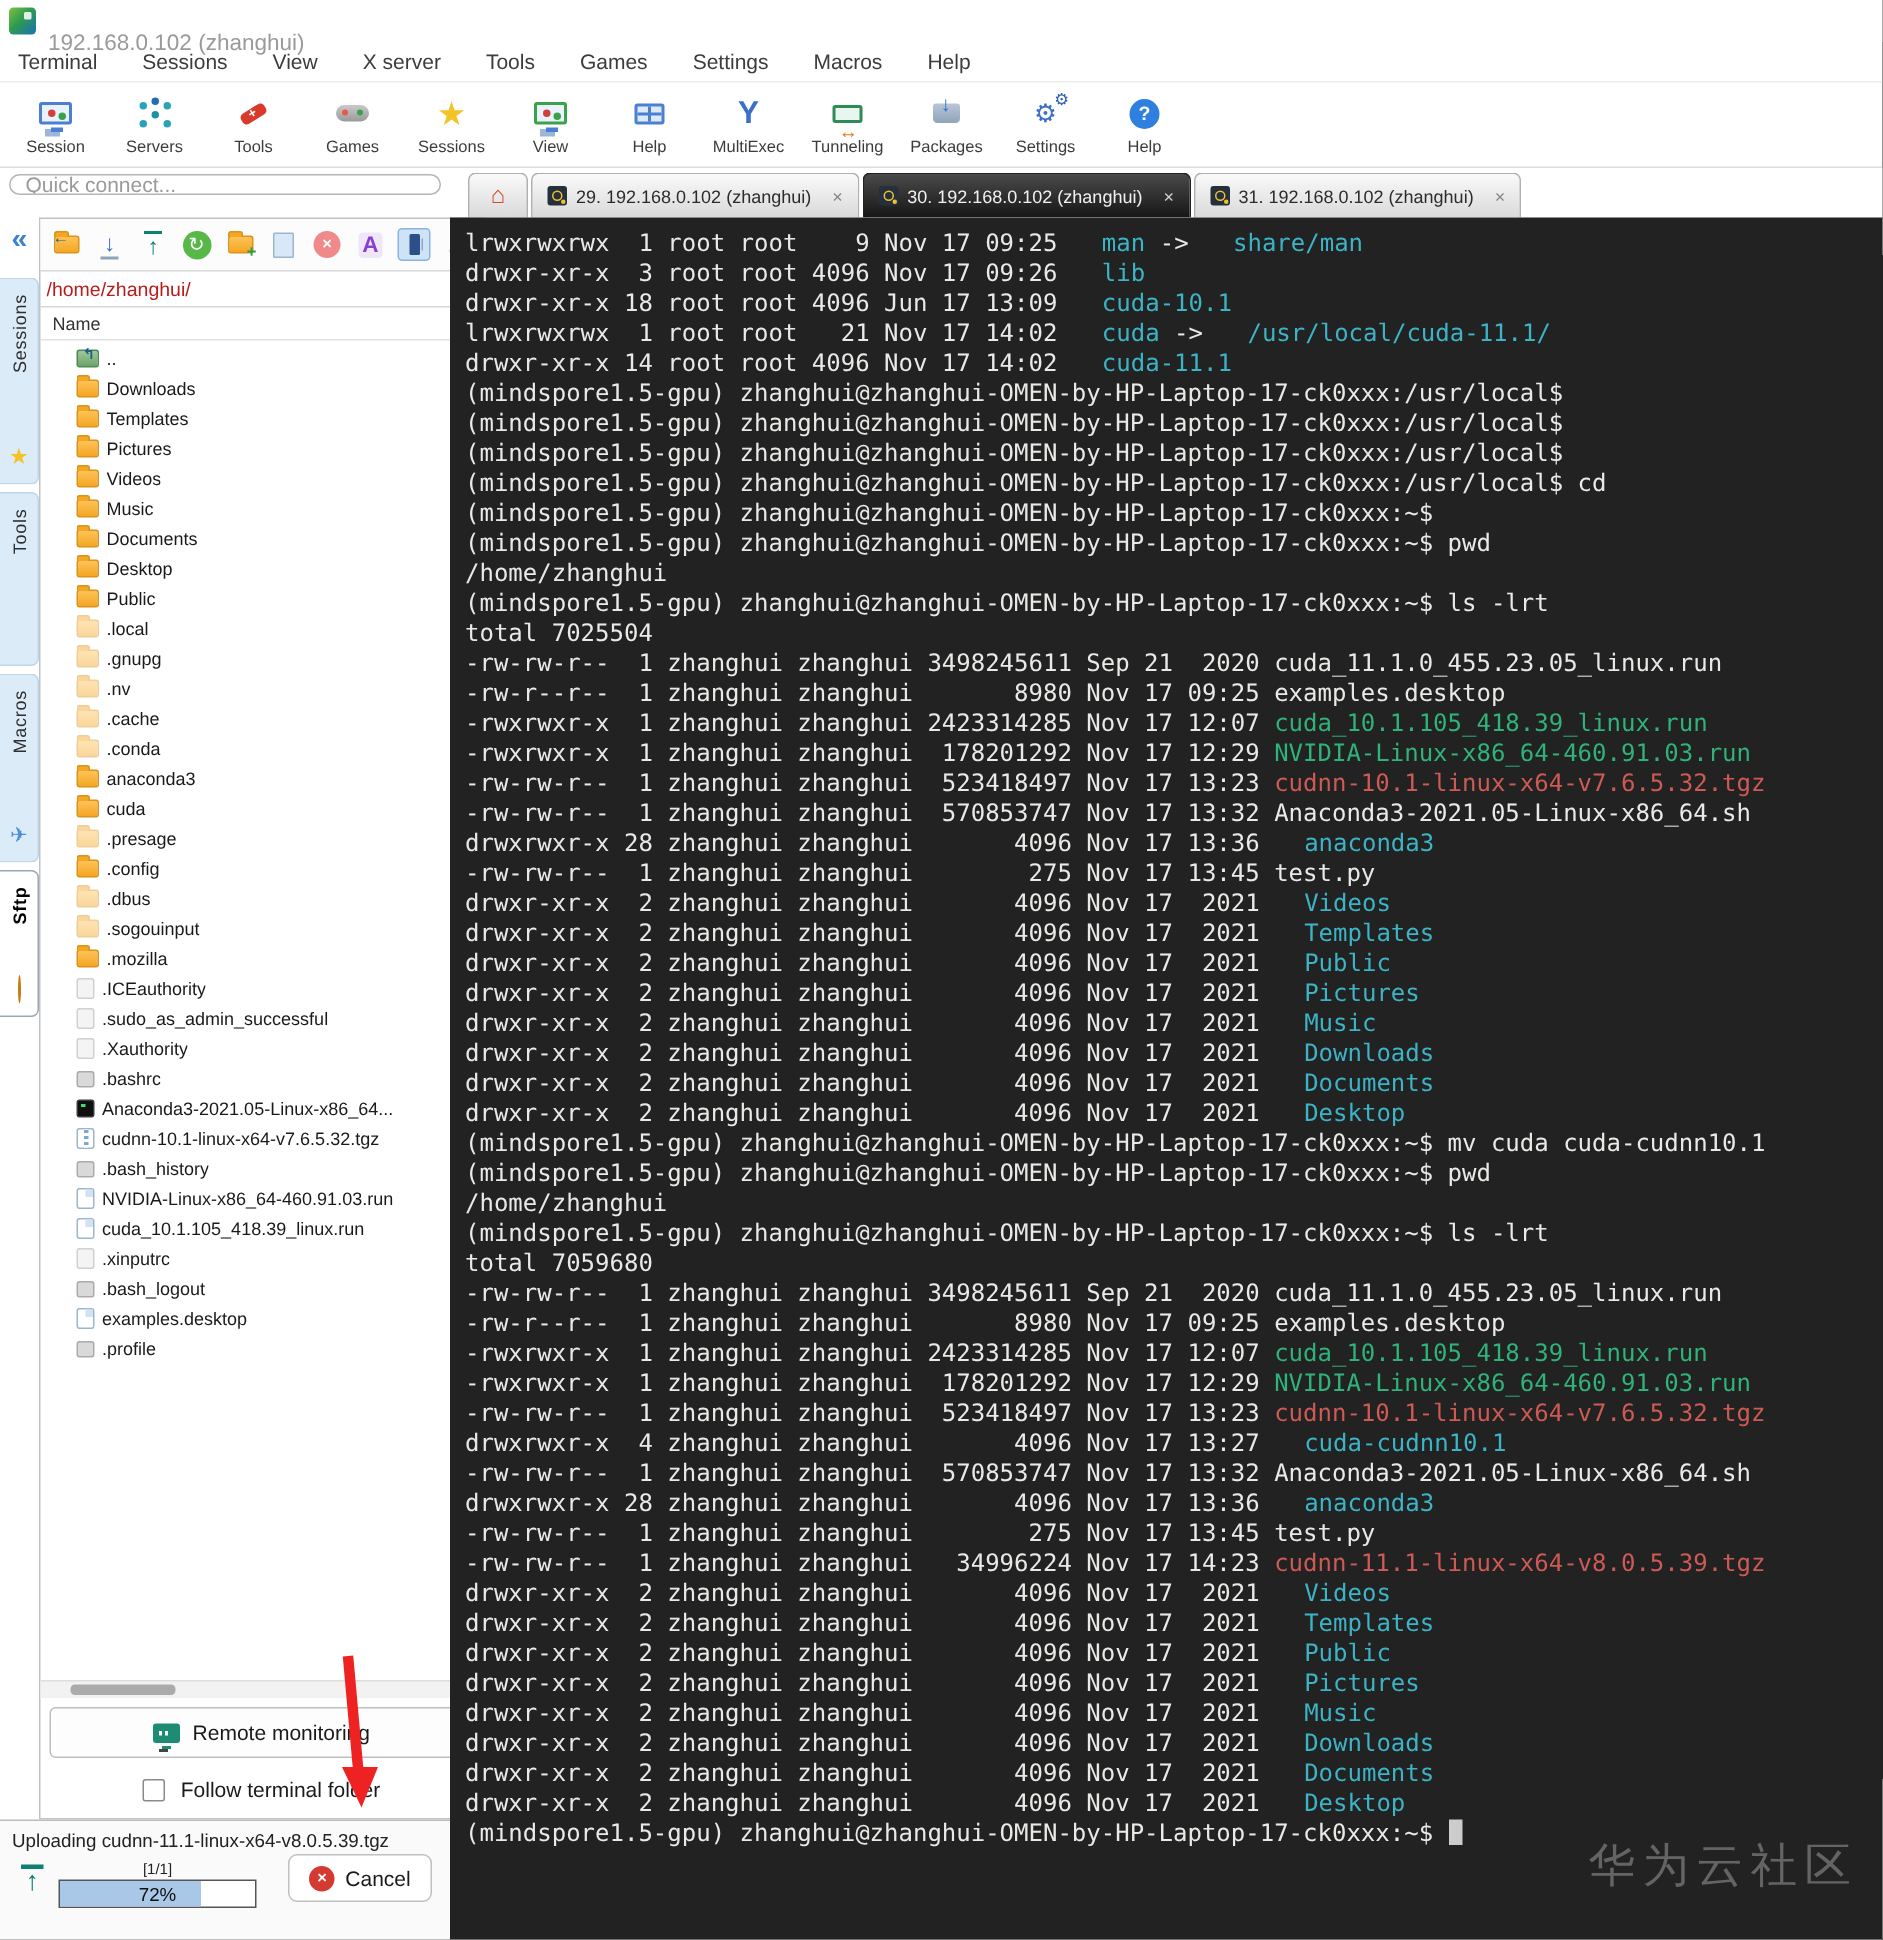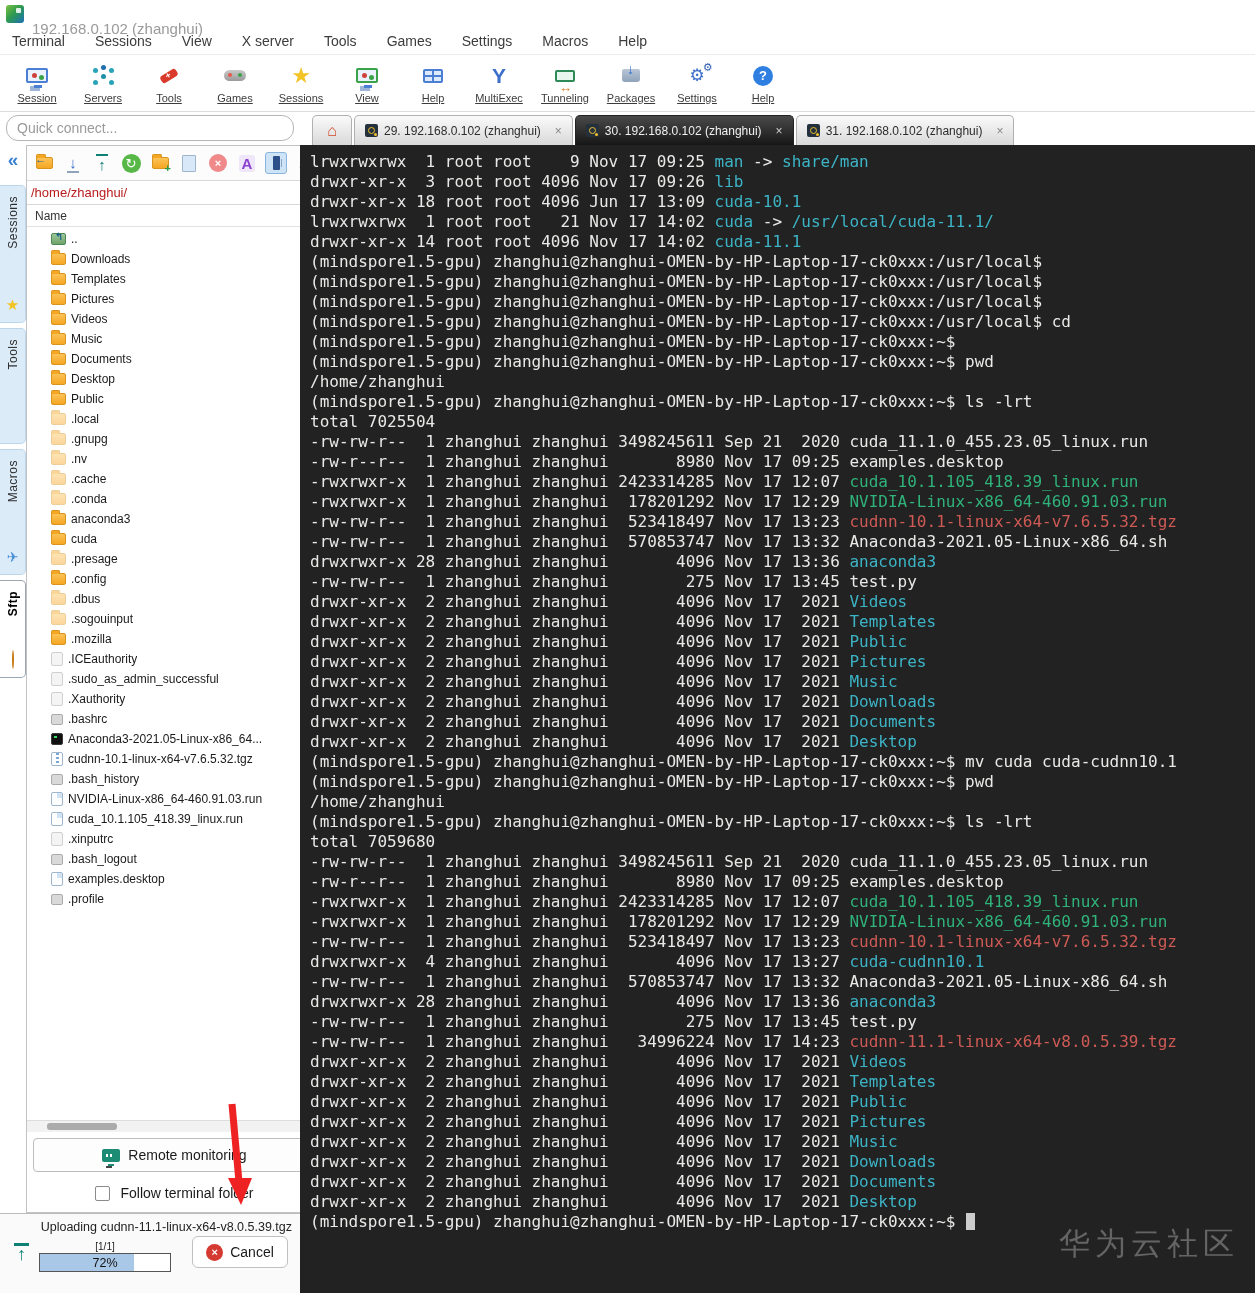--- a/index.html
+++ b/index.html
@@ -12,21 +12,21 @@
     background:linear-gradient(135deg,#7dc242 0%,#2e9b4e 45%,#1c6fb8 100%); position:relative; }
   .app-logo::after { content:""; position:absolute; right:3px; top:3px; width:5px; height:5px; background:#fff; border-radius:1px; opacity:.85; }
   .title-text { color:#9a9a9a; font-size:15px;margin-top:28px; }
 
   .menubar { height:27px; display:flex; align-items:center; gap:30px; padding-left:12px; border-bottom:1px solid #ececec; }
   .menu-item { font-size:14px; color:#3c3c3c; cursor:default; }
 
   .toolbar { height:57px; display:flex; align-items:stretch; padding-left:4px; border-bottom:1px solid #dcdcdc; }
   .tb-item { width:66px; display:flex; flex-direction:column; align-items:center; justify-content:center; gap:3px; }
   .tb-icon { height:26px; width:30px; display:flex; align-items:center; justify-content:center; position:relative; }
-  .tb-label { font-size:11px; color:#3c3c3c;text-decoration:underline; }
+  .tb-label { font-size:11px; color:#3c3c3c; }
 
   
   .ic-monitor { width:22px; height:15px; border:2px solid #4a7fd4; background:#eaf2fd; border-radius:2px; position:relative; }
   .ic-monitor::before { content:""; position:absolute; left:4px; top:3px; width:5px; height:5px; border-radius:50%; background:#d0413a; box-shadow:7px 2px 0 #3aa34a; }
   .ic-monitor::after { content:""; position:absolute; left:6px; bottom:-7px; width:8px; height:3px; background:#4a7fd4; box-shadow:-3px 2px 0 1px #9db6d8; }
   .ic-servers { width:20px; height:20px; position:relative; }
   .ic-servers::before { content:""; position:absolute; left:8px; top:8px; width:5px; height:5px; border-radius:50%; background:#1f8fa8;
      box-shadow:-8px -6px 0 #29a3b8, 8px -6px 0 #29a3b8, -8px 6px 0 #29a3b8, 8px 6px 0 #29a3b8, 0 -9px 0 #1f6fb0; }
   .ic-knife { width:18px; height:8px; background:#d93a2b; border-radius:3px; transform:rotate(-32deg); position:relative; }
   .ic-knife::after { content:"+"; position:absolute; color:#fff; font-size:9px; left:6px; top:-2px; font-weight:bold; }
@@ -40,21 +40,21 @@
   .ic-tunnel::after { content:"↔"; position:absolute; left:2px; top:8px; color:#e07820; font-size:13px; font-weight:bold; }
   .ic-package { width:18px; height:13px; background:linear-gradient(#b9c6d6,#8fa3ba); border-radius:2px 2px 3px 3px; position:relative; }
   .ic-package::after { content:"↓"; position:absolute; left:5px; top:-8px; color:#2f6fd0; font-weight:bold; font-size:14px; }
   .ic-gears { color:#3b6fc9; font-size:17px; position:relative; }
   .ic-gears::after { content:"⚙"; position:absolute; font-size:11px; top:-5px; right:-8px; color:#2f5fb2; }
   .ic-help { width:20px; height:20px; border-radius:50%; background:#2f7fe0; color:#fff; font-weight:bold; font-size:13px; display:flex; align-items:center; justify-content:center; }
 
   
   .connectrow { height:33px; display:flex; }
   .qc-wrap { width:300px; padding:3px 5px 0 6px; }
-  .qc-input { width:288px; height:26px; border:1px solid #b5b5b5; border-radius:12px; padding:0 10px; font-size:14px; color:#444; }
+  .qc-input { width:288px; height:14px; border:1px solid #b5b5b5; border-radius:12px; padding:0 10px; font-size:14px; color:#444; }
   .qc-input::placeholder { color:#9a9a9a; }
   .tabbar { flex:1; display:flex; align-items:flex-end; gap:2px; padding-left:12px; background:#fff; }
   .tab { height:30px; display:flex; align-items:center; gap:6px; padding:0 10px; font-size:12px;
     background:linear-gradient(#fafafa,#d9d9d9); border:1px solid #b0b0b0; border-bottom:none; border-radius:5px 5px 0 0; color:#2c2c2c; }
   .tab.home { width:40px; justify-content:center; font-size:16px; color:#d04a2a; }
   .tab.active { background:linear-gradient(#4a4a4a,#161616); color:#f0f0f0; border-color:#222; }
   .tab .key-ic { width:13px; height:13px; background:#25303d; border-radius:2px; position:relative; flex:none; }
   .tab .key-ic::after { content:""; position:absolute; left:3px; top:3px; width:5px; height:5px; border:1.5px solid #f0c030; border-radius:50%; box-shadow:4px 4px 0 -2px #f0c030; }
   .tab .tab-close { margin-left:8px; font-size:12px; color:#888; }
   .tab.active .tab-close { color:#cfcfcf; }
@@ -124,36 +124,36 @@
   .remote-btn { margin:6px 6px 2px; height:34px; border:1px solid #bdbdbd; border-radius:4px; background:#fdfdfd;
      display:flex; align-items:center; justify-content:center; gap:8px; font-size:14px; color:#1a1a1a; }
   .rm-ic { width:18px; height:13px; background:#1c8c74; border-radius:2px; position:relative; }
   .rm-ic::before { content:""; position:absolute; left:2px; top:5px; width:13px; height:3px;
      background:linear-gradient(90deg,transparent 0 2px,#fff 2px 4px,transparent 4px 6px,#fff 6px 8px,transparent 8px); }
   .rm-ic::after { content:""; position:absolute; left:6px; bottom:-4px; width:6px; height:2px; background:#1c8c74; box-shadow:-2px 2px 0 #444; }
   .follow-row { height:38px; display:flex; align-items:center; gap:10px; justify-content:center; font-size:14px; color:#1a1a1a; }
   .checkbox { width:15px; height:15px; border:1px solid #8a8a8a; background:#fff; border-radius:2px; }
 
   .transfer-panel { height:80px; border-top:1px solid #bbb; background:#fafafa; padding:4px 8px 0; }
-  .tp-status { text-align:right; font-size:12.5px; color:#222; margin-top:2px; }
+  .tp-status { text-align:left; font-size:12.5px; color:#222; margin-top:2px; }
   .tp-row { display:flex; align-items:flex-end; margin-top:2px; }
   .tp-upic { color:#0e8074; font-weight:bold; font-size:18px; border-top:3px solid #0e8074; padding:0 3px; margin:0 10px 10px 6px; line-height:16px; }
   .tp-mid { display:flex; flex-direction:column; align-items:center; }
   .tp-count { font-size:10px; color:#222; }
   .pbar { width:132px; height:19px; border:1px solid #555; background:#fff; position:relative; margin-top:1px; }
   .pbar .fill { position:absolute; left:0; top:0; bottom:0; background:#a9c7e7; }
   .pbar .ptext { position:absolute; inset:0; display:flex; align-items:center; justify-content:center; font-size:12.5px; color:#111; }
   .cancel-btn { margin-left:auto; margin-right:4px; margin-bottom:4px; width:96px; height:32px; border:1px solid #c0c0c0; border-radius:6px;
      background:#fff; display:flex; align-items:center; justify-content:center; gap:7px; font-size:14px; color:#1a1a1a; }
   .cancel-ic { width:17px; height:17px; border-radius:50%; background:#d43a32; color:#fff; font-size:11px; font-weight:bold; display:flex; align-items:center; justify-content:center; }
 
   
   .terminal { flex:1; background:#222222; padding:7px 0 0 10px; position:relative; overflow:hidden; }
   .tline { font-family:"DejaVu Sans Mono","Liberation Mono",monospace; font-size:16px; line-height:20px; white-space:pre; color:#e9e9e7; }
-  .seg.c-c { color:#3cb4c6; }
+  .seg.c-c { color:#3cb4c6;margin-left:20px; }
   .seg.c-g { color:#2fb37a; }
   .seg.c-r { color:#ce5a55; }
   .cursor-block { display:inline-block; width:9px; height:17px; background:#cccccc; vertical-align:-3px; margin-left:1px; }
   .watermark { position:absolute; right:16px; bottom:28px; font-size:31px; letter-spacing:5px; color:#9a9a9a; opacity:.55; }
 
   .red-arrow { position:absolute; left:222px; top:955px; pointer-events:none; z-index:50; }
 </style>
 </head>
 <body>
 

